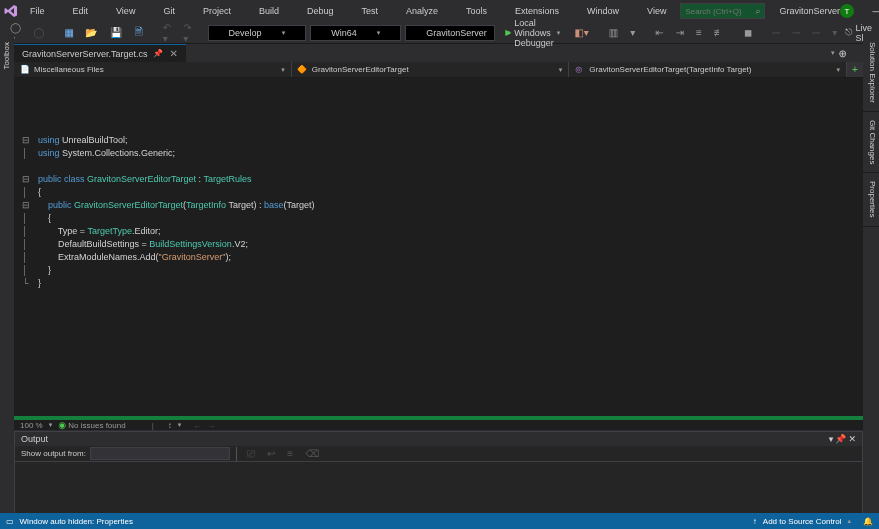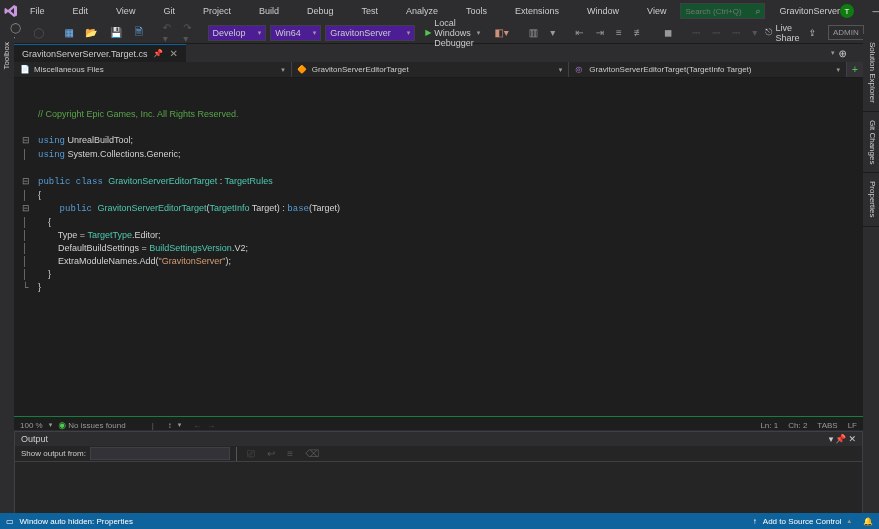--- a/index.html
+++ b/index.html
@@ -11,48 +11,48 @@
 .search-box { margin-left:8px; background:#14532d; border:1px solid #3f3f46; height:16px; width:95px; display:flex; align-items:center; padding:0 4px; }
 .search-box input { background:transparent; border:none; color:#999; font-size:8px; width:70px; outline:none; }
 .search-icon { color:#999; margin-left:auto; font-size:9px; }
 .solution-name { margin-left:14px; color:#ccc; font-size:9px; }
 .title-right { margin-left:auto; display:flex; align-items:center; gap:8px; }
 .user-badge { width:14px; height:14px; border-radius:50%; background:#107c10; color:#fff; display:flex; align-items:center; justify-content:center; font-size:8px; }
 .win-btn { width:28px; height:20px; display:flex; align-items:center; justify-content:center; color:#ccc; cursor:pointer; }
 .toolbar { height:22px; background:#2d2d30; display:flex; align-items:center; padding:0 6px; gap:4px; border-bottom:1px solid #1b1b1c; }
 .tb-btn { padding:2px 4px; color:#999; cursor:pointer; font-size:10px; display:flex; align-items:center; }
 .tb-sep { width:1px; height:14px; background:#555; margin:0 2px; }
-.tb-combo { background:#4c1d95; border:1px solid #3f3f46; padding:1px 4px; font-size:9px; color:#ccc; display:flex; align-items:center; gap:12px; height:16px; }
+.tb-combo { background:#000000; border:1px solid #3f3f46; padding:1px 20px; font-size:9px; color:#ccc; display:flex; align-items:center; gap:20px; height:16px; }
 .run-btn { display:flex; align-items:center; gap:3px; padding:2px 6px; font-size:9px; cursor:pointer; }
 .play-icon { color:#4ec94e; font-size:8px; }
 .liveshare { color:#ccc; font-size:9px; display:flex; align-items:center; gap:3px; margin-left:auto; }
 .admin-lbl { color:#999; font-size:8px; margin-left:8px; margin-right:12px; padding:2px 4px; border:1px solid #555; }
 .tabrow { height:18px; background:#2d2d30; display:flex; align-items:stretch; }
 .tab { background:#1e1e1e; padding:2px 8px; font-size:9px; color:#ccc; display:flex; align-items:center; gap:6px; border-top:1px solid #0e639c; }
 .tab.active { background:#1e1e1e; }
 .tab-close { color:#999; cursor:pointer; font-size:10px; }
 .pin-icon { color:#999; font-size:8px; }
 .tab-end { margin-left:auto; display:flex; align-items:center; padding:0 4px; gap:4px; }
 .navbar { height:16px; background:#252526; display:flex; border-bottom:1px solid #1b1b1c; }
 .nav-seg { flex:1; padding:1px 6px; font-size:8px; color:#ccc; border-right:1px solid #3f3f46; display:flex; align-items:center; gap:4px; }
 .nav-seg:last-child { border-right:none; }
 .nav-icon { width:10px; height:10px; font-size:8px; }
 .nav-add { width:16px; display:flex; align-items:center; justify-content:center; color:#4ec94e; background:#333337; }
 .editor-wrap { position:absolute; top:78px; left:14px; right:16px; bottom:113px; background:#1e1e1e; }
 .editor { padding:4px 8px; font-family:Consolas,monospace; font-size:9px; line-height:13px; white-space:pre; color:#d4d4d4; position:relative; height:100%; overflow:auto; }
 .editor-scroll { position:absolute; right:0; top:0; bottom:0; width:12px; background:#1e1e1e; }
-.kw { color:#569cd6;font-family:Liberation Mono, monospace; }
+.kw { color:#569cd6; }
 .cls { color:#4ec9b0; }
 .str { color:#d69d72; }
 .cm { color:#57a64a; }
 .side-tabs { position:absolute; right:0; top:34px; bottom:0; width:16px; display:flex; flex-direction:column; }
 .side-tab { writing-mode:vertical-rl; padding:8px 2px; font-size:8px; background:#2d2d30; color:#ccc; cursor:pointer; border-bottom:1px solid #1b1b1c; text-align:center; }
 .left-tabs { position:absolute; left:0; top:34px; bottom:0; width:14px; display:flex; flex-direction:column; }
 .left-tab { writing-mode:vertical-rl; transform:rotate(180deg); padding:8px 2px; font-size:8px; background:#2d2d30; color:#ccc; cursor:pointer; }
-.editor-status { position:absolute; left:14px; right:16px; height:14px; background:#1e1e1e; border-top:1px solid #15803d; display:flex; align-items:flex-end; padding:0 6px; font-size:8px; color:#999; bottom:99px; }
+.editor-status { position:absolute; left:14px; right:16px; height:14px; background:#1e1e1e; border-top:4px solid #15803d; display:flex; align-items:flex-start; padding:0 6px; font-size:8px; color:#999; bottom:99px;flex-direction:column; }
 .es-left { display:flex; align-items:center; gap:6px; }
 .es-right { margin-left:auto; display:flex; gap:10px; }
 .noissue { color:#4ec94e; font-size:9px; }
 .output-panel { position:absolute; left:14px; right:16px; bottom:10px; height:88px; background:#252526; border:1px solid #3f3f46; }
 .output-hdr { height:14px; background:#2d2d30; padding:1px 6px; font-size:9px; color:#ccc; display:flex; align-items:center; }
 .output-hdr-r { margin-left:auto; display:flex; gap:2px; }
 .output-tb { height:16px; display:flex; align-items:center; padding:2px 6px; gap:4px; border-bottom:1px solid #3f3f46; font-size:8px; }
 .out-combo { width:140px; background:#333337; border:1px solid #3f3f46; height:13px; }
 .statusbar { position:absolute; bottom:0; left:0; right:0; height:16px; background:#0e639c; display:flex; align-items:center; padding:0 6px; font-size:8px; color:#fff; }
 .sb-right { margin-left:auto; display:flex; align-items:center; gap:6px; }
@@ -180,21 +180,21 @@
     <span class="nav-icon" style="color:#b180d7">◎</span>
     <span>GravitonServerEditorTarget(TargetInfo Target)</span>
       <span class="chev" style="margin-left:auto">▾</span>
   </div>
   <div class="nav-add">+</div>
 </div>
 
 <div class="editor-wrap">
 <div class="editor">
 <div style="position:relative;padding-left:16px">
-<span style="position:absolute;left:0;color:#888">  </span><span class="cm">// Copyright Epic Games, Inc. All Rights Reserved.</span>
+<span style="position:absolute;left:0;color:#888">  </span>
 
 <span style="position:absolute;left:0;color:#888">⊟</span><span class="kw">using</span><span> UnrealBuildTool;</span>
 <span style="position:absolute;left:0;color:#888">│</span><span class="kw">using</span><span> System.Collections.Generic;</span>
 
 <span style="position:absolute;left:0;color:#888">⊟</span><span class="kw">public class </span><span class="cls">GravitonServerEditorTarget</span><span> : </span><span class="cls">TargetRules</span>
 <span style="position:absolute;left:0;color:#888">│</span><span>{</span>
 <span style="position:absolute;left:0;color:#888">⊟</span><span class="kw">    public </span><span class="cls">GravitonServerEditorTarget</span><span>(</span><span class="cls">TargetInfo</span><span> Target) : </span><span class="kw">base</span><span>(Target)</span>
 <span style="position:absolute;left:0;color:#888">│</span><span>    {</span>
 <span style="position:absolute;left:0;color:#888">│</span><span>        Type = </span><span class="cls">TargetType</span><span>.Editor;</span>
 <span style="position:absolute;left:0;color:#888">│</span><span>        DefaultBuildSettings = </span><span class="cls">BuildSettingsVersion</span><span>.V2;</span>

